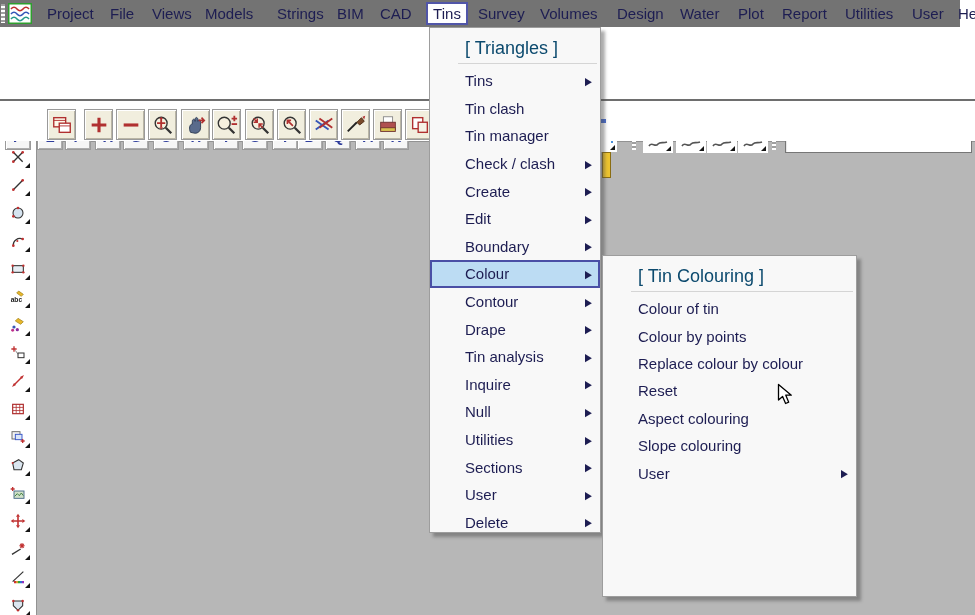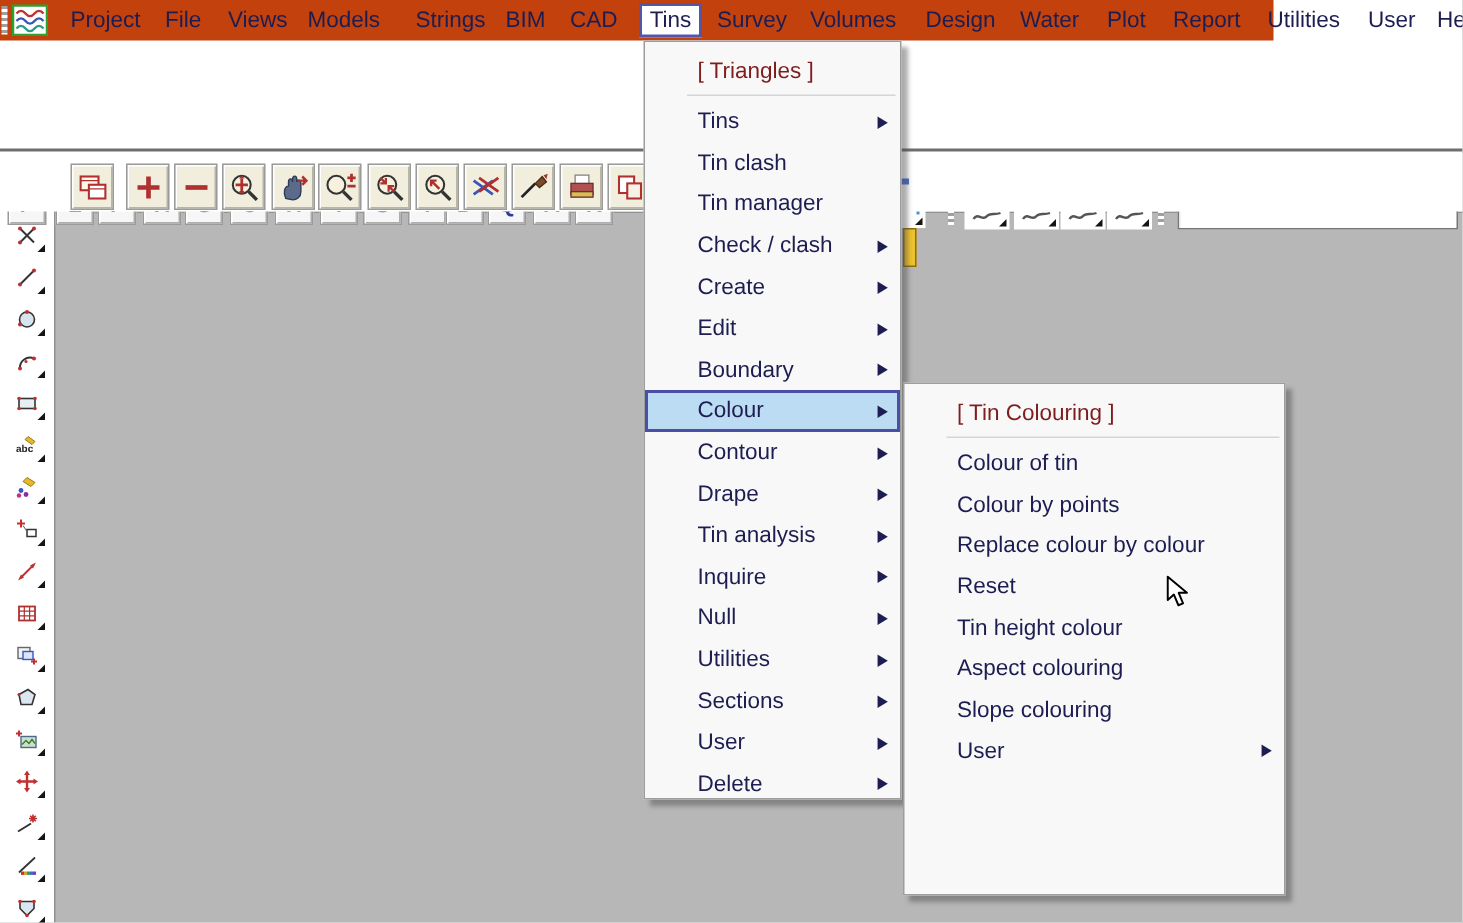--- a/index.html
+++ b/index.html
@@ -1,20 +1,20 @@
 <!DOCTYPE html>
 <html><head>
 <meta charset="utf-8">
 <style>
   html,body{margin:0;padding:0}
   body{width:975px;height:615px;overflow:hidden;position:relative;background:#fff;
        font-family:"Liberation Sans",sans-serif;-webkit-font-smoothing:antialiased}
   .abs{position:absolute}
   
-  #menubar{position:absolute;left:0;top:0;width:849px;height:27px;background:#c2410c;z-index:4}
+  #menubar{position:absolute;left:0;top:0;width:960px;height:27px;background:#737373;z-index:4}
   .mb-item{position:absolute;top:4px;height:19px;line-height:19px;font-size:15px;color:#1d1d52;white-space:nowrap;cursor:default}
   .mb-item.active{border:2px solid #5156a8;background:#fff;text-align:center}
   
   .bar{position:absolute;left:0;background:#fff;width:975px}
   #row2{top:27px;height:33px;z-index:3}
   #row3{top:60px;height:39px;z-index:3}
   #row4{top:102px;height:39px;z-index:3}
   #divider2{position:absolute;left:0;top:60px;width:975px;height:1px;background:#e4e4e4;z-index:3}
   #groove{position:absolute;left:0;top:99px;width:975px;height:2px;background:#6e6e6e;border-bottom:1px solid #fff;z-index:5}
   .tinput{position:absolute;height:23px;top:34px;border:1px solid #767676;background:#fff;color:#111;
@@ -33,21 +33,21 @@
   #lefttools{position:absolute;left:0;top:102px;width:36px;height:513px;background:#fff;z-index:2}
   .ltool{position:absolute;left:4px;width:28px;height:26px;display:flex;align-items:center;justify-content:center}
   
   #canvas{position:absolute;left:36px;top:141px;width:939px;height:474px;background:#b7b7b7;
           border-left:1px solid #929292;border-top:1px solid #929292;box-sizing:border-box;z-index:1}
   
   .menupanel{position:absolute;background:#f8f8f8;border:1px solid #9d9d9d;box-sizing:border-box;
              box-shadow:4px 4px 3px rgba(70,70,70,.45);z-index:20;padding-top:8px}
   #tinsmenu{left:429px;top:27px;width:172px;height:506px}
   #colourmenu{left:602px;top:255px;width:255px;height:342px}
-  .mtitle{height:24px;line-height:24px;padding-left:35px;font-size:15px;color:#7f1d1d;white-space:nowrap}
+  .mtitle{height:24px;line-height:24px;padding-left:35px;font-size:18px;color:#0c4a6e;white-space:nowrap}
   .msep{height:1px;background:#d5d5d5;margin:3px 3px 3px 28px}
   .mitem{height:27.6px;display:flex;align-items:center;justify-content:space-between;
          padding:0 8px 0 35px;font-size:15px;color:#1d1d52;box-sizing:border-box;white-space:nowrap;cursor:default}
   #colourmenu .mitem{height:27.4px}
   .arrow{font-size:9px;color:#1d1d52;transform:scaleY(1.2)}
   .hl{background:#bcdcf3;border:2px solid #4a4fa5;padding-left:33px;padding-right:6px}
   
   #cursor{position:absolute;left:777px;top:383px;z-index:40}
   
   #ysliver{position:absolute;left:602px;top:152px;width:7px;height:24px;background:#ecc32f;border:1px solid #8a6d12;z-index:6}
@@ -494,23 +494,20 @@
   <div class="mitem">
       <span>Colour by points</span>
     </div>
   <div class="mitem">
       <span>Replace colour by colour</span>
     </div>
   <div class="mitem">
       <span>Reset</span>
     </div>
   <div class="mitem">
-      <span>Tin height colour</span>
-    </div>
-  <div class="mitem">
       <span>Aspect colouring</span>
     </div>
   <div class="mitem">
       <span>Slope colouring</span>
     </div>
   <div class="mitem">
       <span>User</span>
       <span class="arrow">▶</span>
     </div>
 </div>

